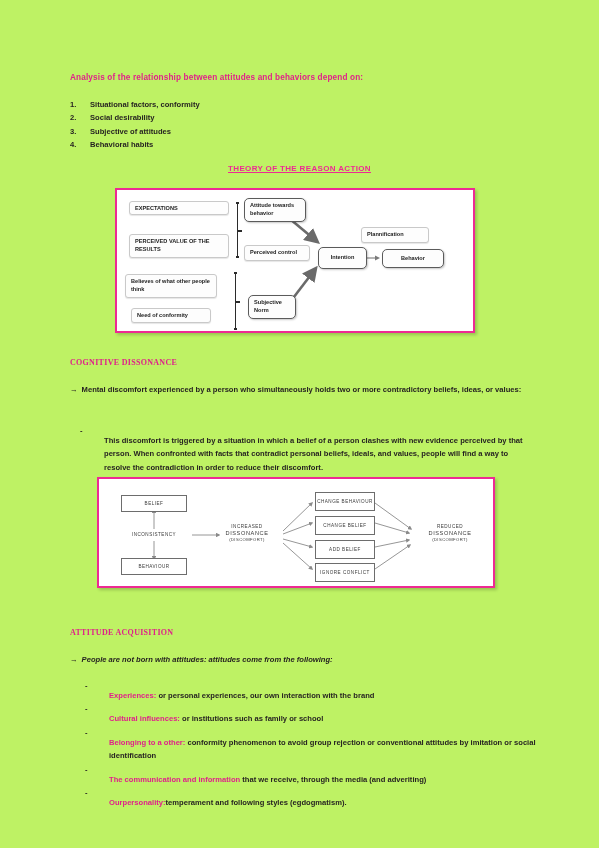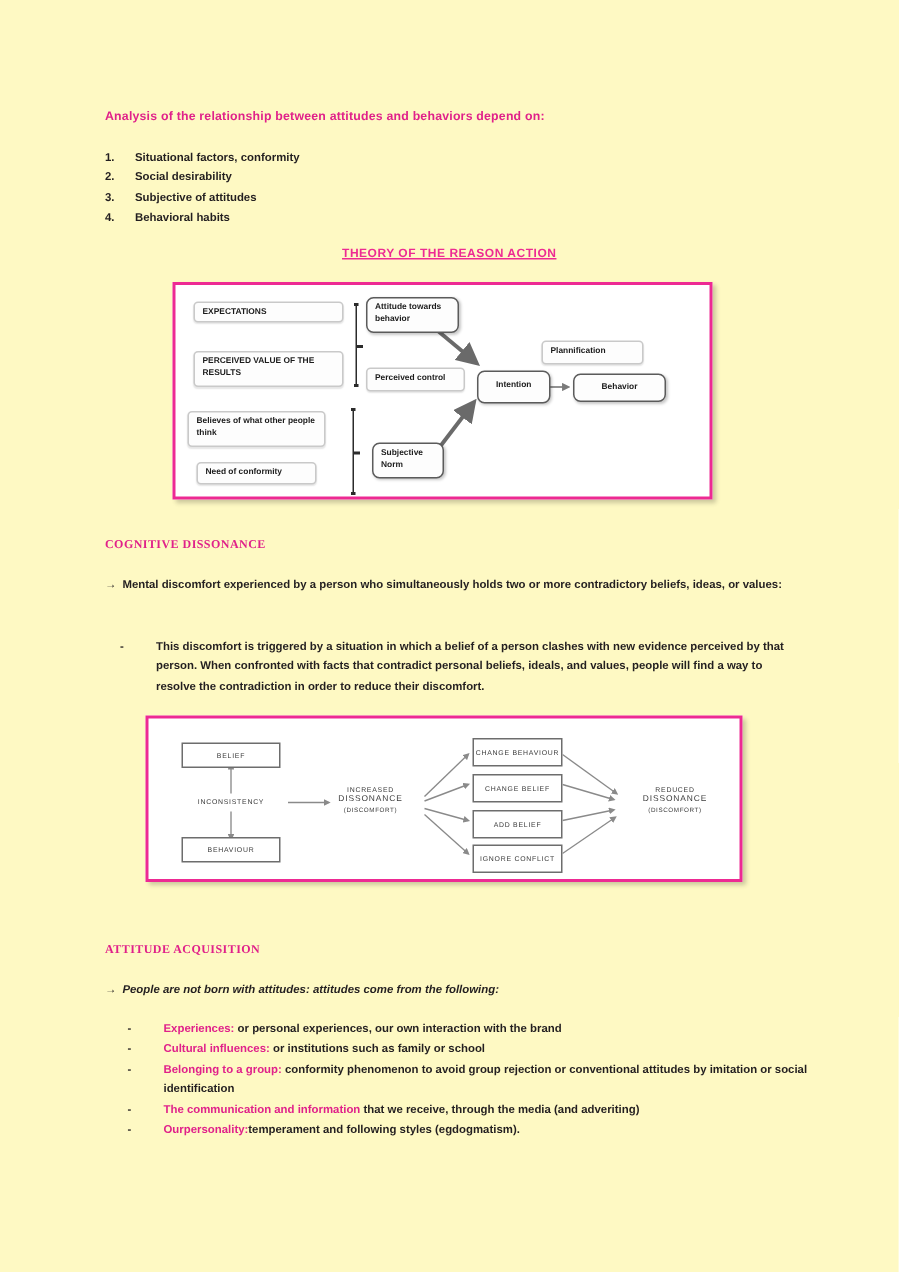--- a/index.html
+++ b/index.html
@@ -11,21 +11,21 @@
     width: 599px;
     height: 848px;
     position: relative;
     font-family: "Liberation Sans", sans-serif;
     color: #231f20;
     overflow: hidden;
   }
   .page {
     position: absolute;
     inset: 0;
-    background: #fef9c3;
+    background: #bef264;
   }
 
   
   .heading-pink {
     position: absolute;
     color: #e0218a;
     font-weight: bold;
     font-size: 8.2px;
     letter-spacing: .15px;
     white-space: nowrap;
@@ -71,21 +71,21 @@
   
   .dash-list {
     position: absolute;
     font-size: 7.6px;
     font-weight: bold;
     line-height: 13.4px;
     color: #231f20;
   }
   .dash-list .row { display: flex; margin-bottom: 0px; }
   .dash-list .dash { width: 24px; flex: 0 0 24px; }
-  .dash-list .txt { flex: 1; }
+  .dash-list .txt { flex: 1; margin-top: 10px; }
   .kw { color: #e0218a; }
 
   .arrow-lead { margin-right: 4px; }
 
   
   .diagram-frame {
     position: absolute;
     background: #ffffff;
     border: 2px solid #ed2a93;
     box-sizing: border-box;
@@ -326,21 +326,21 @@
       <span class="txt"><span class="kw">Experiences:</span><span> or personal experiences, our own interaction with the brand</span></span>
     </div>
 
     <div class="row">
       <span class="dash">-</span>
       <span class="txt"><span class="kw">Cultural influences:</span><span> or institutions such as family or school</span></span>
     </div>
 
     <div class="row">
       <span class="dash">-</span>
-      <span class="txt"><span class="kw">Belonging to a group:</span><span> conformity phenomenon to avoid group rejection or conventional attitudes by imitation or social identification</span></span>
+      <span class="txt"><span class="kw">Belonging to a other:</span><span> conformity phenomenon to avoid group rejection or conventional attitudes by imitation or social identification</span></span>
     </div>
 
     <div class="row">
       <span class="dash">-</span>
       <span class="txt"><span class="kw">The communication and information</span><span> that we receive, through the media (and adveriting)</span></span>
     </div>
 
     <div class="row">
       <span class="dash">-</span>
       <span class="txt"><span class="kw">Ourpersonality:</span><span>temperament and following styles (egdogmatism).</span></span>

